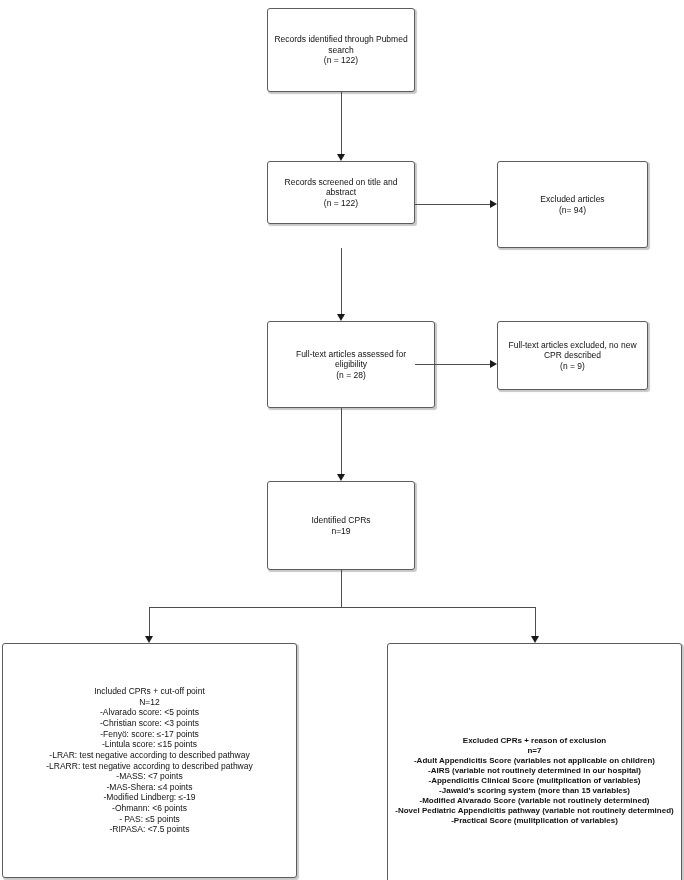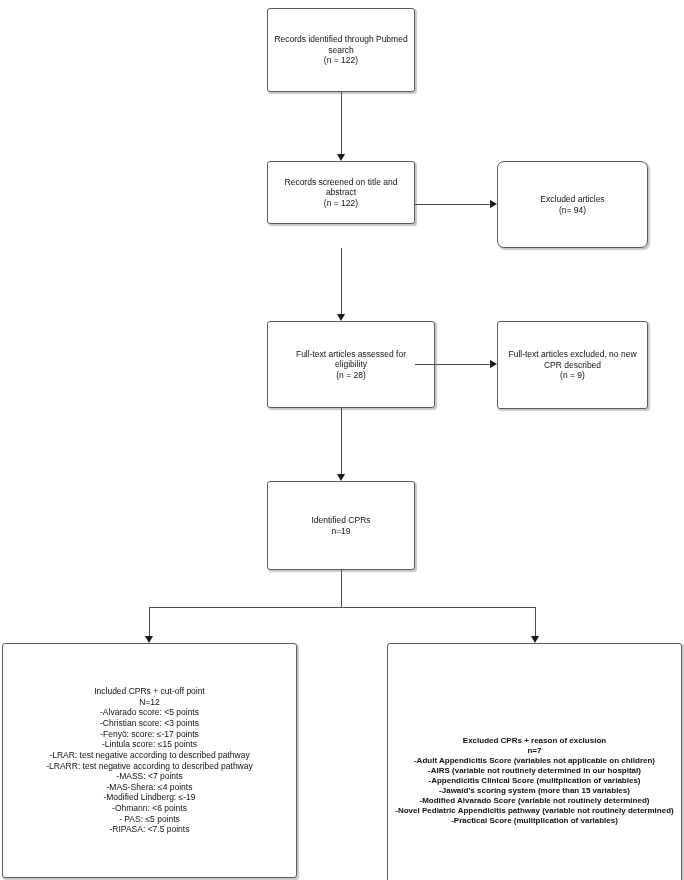--- a/index.html
+++ b/index.html
@@ -58,32 +58,32 @@
       <div class="line">search</div>
       <div class="line">(n = 122)</div>
     </div>
 
   <div class="box" style="left:267px; top:161px; width:148px; height:63px;">
       <div class="line">Records screened on title and</div>
       <div class="line">abstract</div>
       <div class="line">(n = 122)</div>
     </div>
 
-  <div class="box" style="left:497px; top:161px; width:151px; height:87px;border-radius:7px;">
+  <div class="box" style="left:497px; top:161px; width:151px; height:87px;">
       <div class="line">Excluded articles</div>
       <div class="line">(n= 94)</div>
     </div>
 
   <div class="box" style="left:267px; top:321px; width:168px; height:87px;">
       <div class="line">Full-text articles assessed for</div>
       <div class="line">eligibility</div>
       <div class="line">(n = 28)</div>
     </div>
 
-  <div class="box" style="left:497px; top:321px; width:151px; height:88px;">
+  <div class="box" style="left:497px; top:321px; width:151px; height:69px;">
       <div class="line">Full-text articles excluded, no new</div>
       <div class="line">CPR described</div>
       <div class="line">(n = 9)</div>
     </div>
 
   <div class="box" style="left:267px; top:481px; width:148px; height:89px;">
       <div class="line">Identified CPRs</div>
       <div class="line">n=19</div>
     </div>
 

